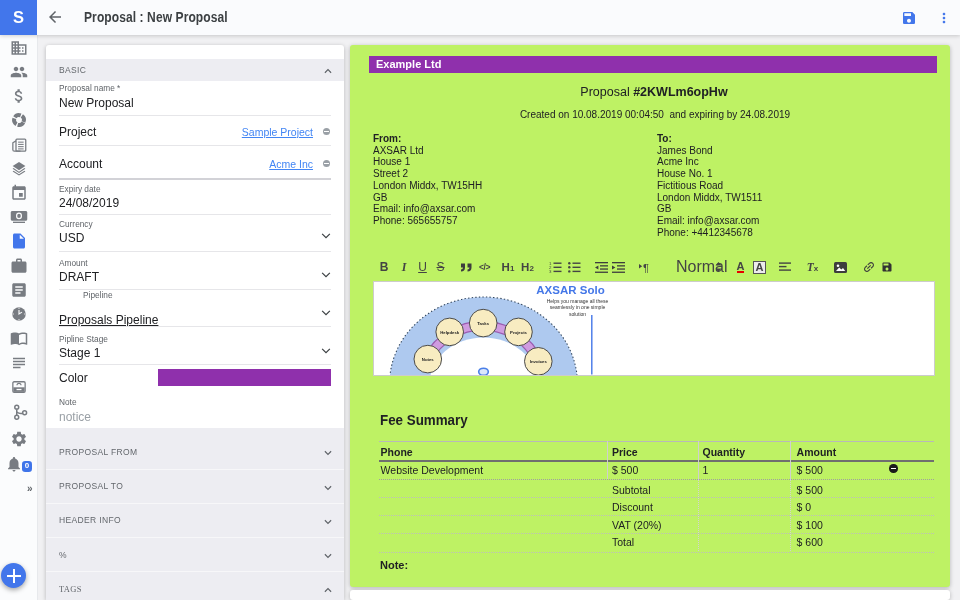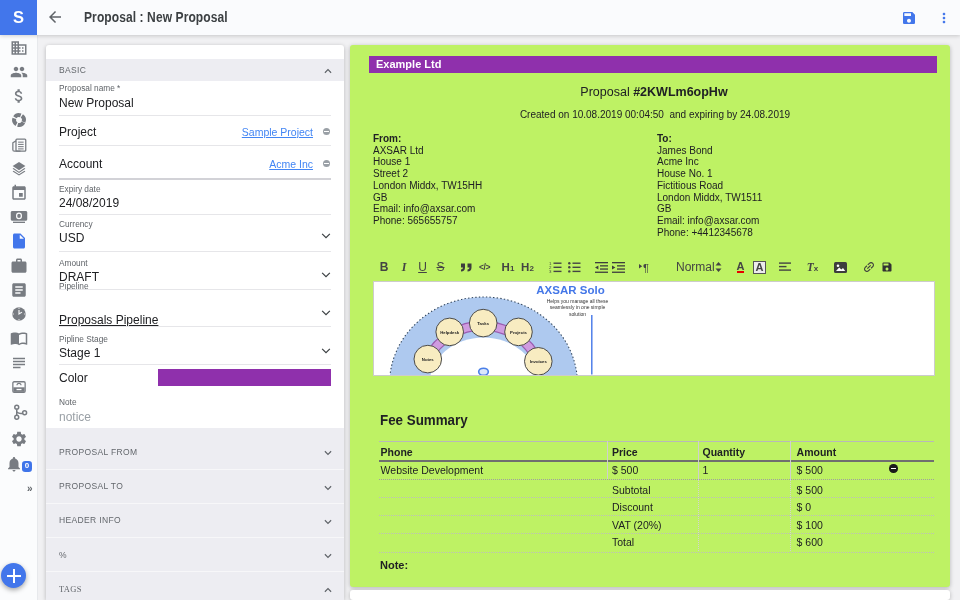--- a/index.html
+++ b/index.html
@@ -91,21 +91,21 @@
     </svg>
   <div class="divider" style="top:206px;"></div>
 
   <div class="flabel" style="top:213.1px;">Amount</div>
   <div class="fvalue" style="top:225.1px;">DRAFT</div>
   <svg class="ddchev" style="top:227px;" width="11" height="7" viewBox="0 0 11 7">
       <path d="M1 1 L5.5 5.5 L10 1" fill="none" stroke="#3c4043" stroke-width="1.4"></path>
     </svg>
   <div class="divider" style="top:243.5px;"></div>
 
-  <div class="flabel" style="top:236px;">Pipeline</div>
+  <div class="flabel" style="top:245px;margin-left:24px;">Pipeline</div>
   <div class="fvalue" style="top:268px;text-decoration:underline;">Proposals Pipeline</div>
   <svg class="ddchev" style="top:265px;" width="11" height="7" viewBox="0 0 11 7">
       <path d="M1 1 L5.5 5.5 L10 1" fill="none" stroke="#3c4043" stroke-width="1.4"></path>
     </svg>
   <div class="divider" style="top:281px;"></div>
 
   <div class="flabel" style="top:288.7px;">Pipline Stage</div>
   <div class="fvalue" style="top:300.7px;">Stage 1</div>
   <svg class="ddchev" style="top:302.5px;" width="11" height="7" viewBox="0 0 11 7">
       <path d="M1 1 L5.5 5.5 L10 1" fill="none" stroke="#3c4043" stroke-width="1.4"></path>
@@ -217,21 +217,21 @@
         </svg>
       </span>
     <span class="tbi" style="left:288px;width:16px;">
         <svg width="14" height="11" viewBox="0 0 14 11">
           <g fill="#444">
             <path d="M0 2 L3.2 4.2 L0 6.4 Z"></path>
             <text x="4" y="9.5" font-size="11" font-family="Liberation Sans">¶</text>
           </g>
         </svg>
       </span>
-    <span class="tbi" style="left:318px;width:44px;font-size:12px;color:#444;justify-content:flex-start;margin-left:8px;">Normal</span>
+    <span class="tbi" style="left:318px;width:44px;font-size:16px;color:#444;justify-content:flex-start;margin-left:8px;">Normal</span>
     <span class="tbi" style="left:364px;width:8px;">
         <svg width="7" height="10" viewBox="0 0 7 10">
           <path d="M3.5 0 L6.5 3.5 L0.5 3.5 Z M3.5 10 L6.5 6.5 L0.5 6.5 Z" fill="#444"></path>
         </svg>
       </span>
     <span class="tbi" style="left:384px;width:13px;font-size:11px;font-weight:bold;">
         <span style="border-bottom:2.5px solid #e60000;padding-bottom:0px;line-height:10px;">A</span>
       </span>
     <span class="tbi" style="left:402px;width:15px;font-size:11px;font-weight:bold;">
         <span style="background:#ececec;border:1px solid #555;padding:0 1.5px;line-height:11px;">A</span>

